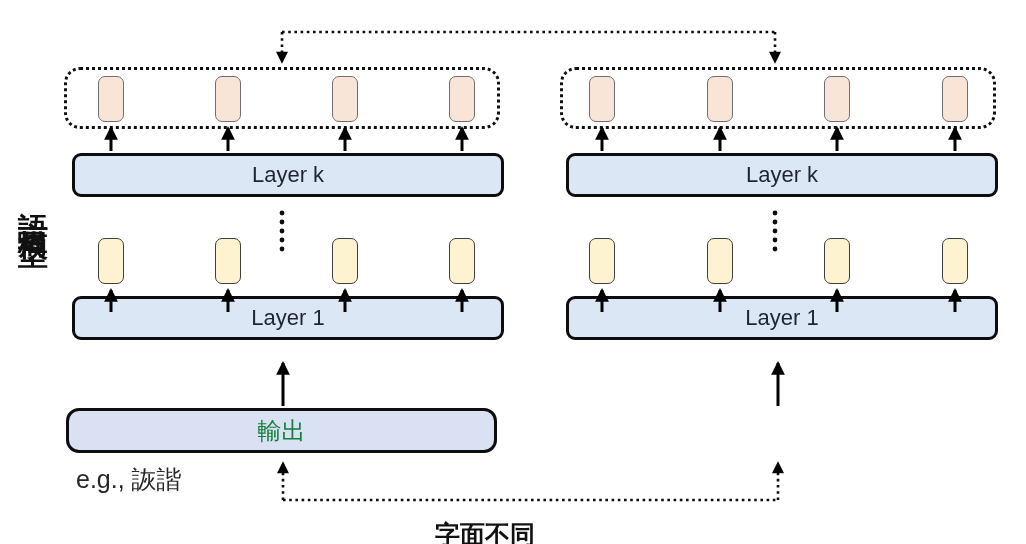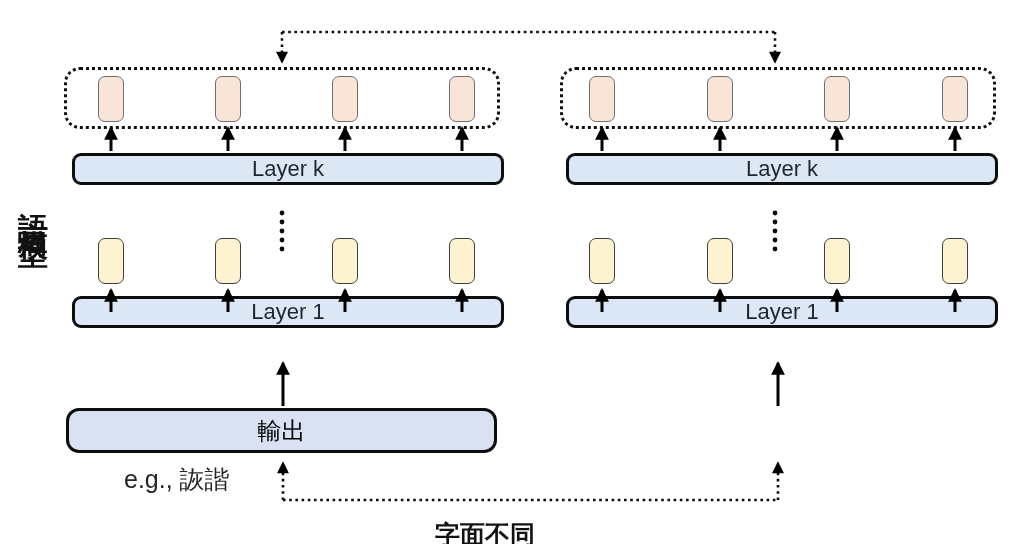--- a/index.html
+++ b/index.html
@@ -55,52 +55,52 @@
   .token {
     position: absolute;
     width: 26px; height: 46px;
     border-radius: 7px;
   }
   .token.pink   { background: #f9e4d8; border: 1.6px solid #6f6f6f; top: 76px; }
   .token.yellow { background: #fdf3d0; border: 1.6px solid #3f3f3f; top: 238px; }
 
   .layer-box {
     position: absolute;
-    width: 432px; height: 32px;
+    width: 432px; height: 44px;
     background: #dbe7f5;
     border: 3px solid #0d0d0d;
     border-radius: 9px;
     display: flex; align-items: center; justify-content: center;
     font-size: 22px;
     color: #1f2430;
   }
   .layer-box.lk { top: 153px; }
   .layer-box.l1 { top: 296px; }
   .layer-box.left  { left: 72px; }
   .layer-box.right { left: 566px; }
 
   .bottom-box {
     position: absolute;
     top: 408px; height: 45px;
     border: 3.5px solid #0d0d0d;
     border-radius: 13px;
     display: flex; align-items: center; justify-content: center;
     font-size: 24px;
-    color: #000000;
+    color: #15803d;
   }
   .bottom-box.output { left: 66px;  width: 431px; background: #d9e1f3; }
   .bottom-box.answer { left: 562px; width: 433px; background: #fae3d4; }
 
   .example {
     position: absolute;
     font-size: 25px;
     color: #262626;
     white-space: nowrap;
   }
-  .example.left  { left: 76px;  top: 463px; margin-left: 48px; }
+  .example.left  { left: 76px;  top: 463px; }
   .example.right { left: 866px; top: 463px; }
 
   svg.overlay {
     position: absolute;
     left: 0; top: 0;
     width: 1026px; height: 544px;
     pointer-events: none;
   }
   .solid-arrow  { stroke: #000000; stroke-width: 3; fill: none; }
   .dotted-line  { stroke: #0d0d0d; stroke-width: 2.6; stroke-dasharray: 2.6 3.6; fill: none; }

